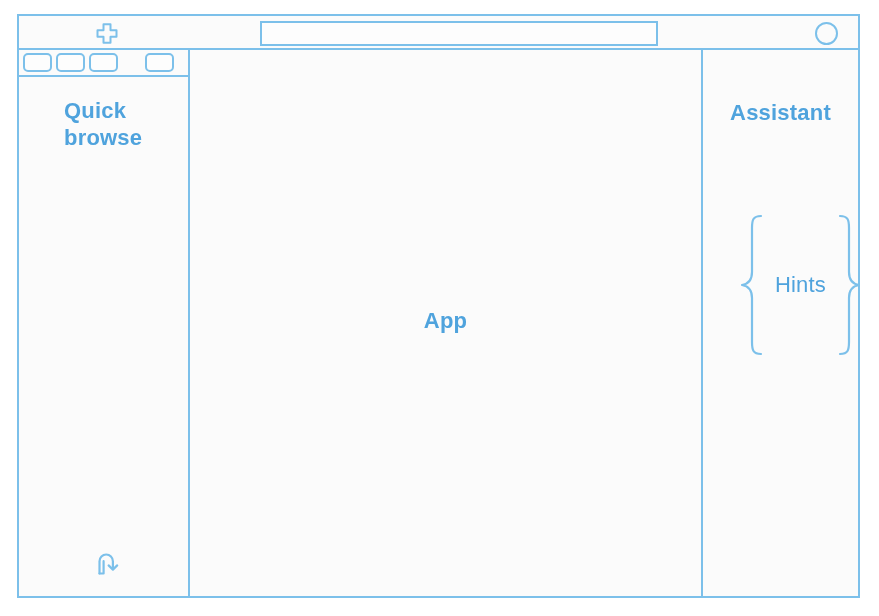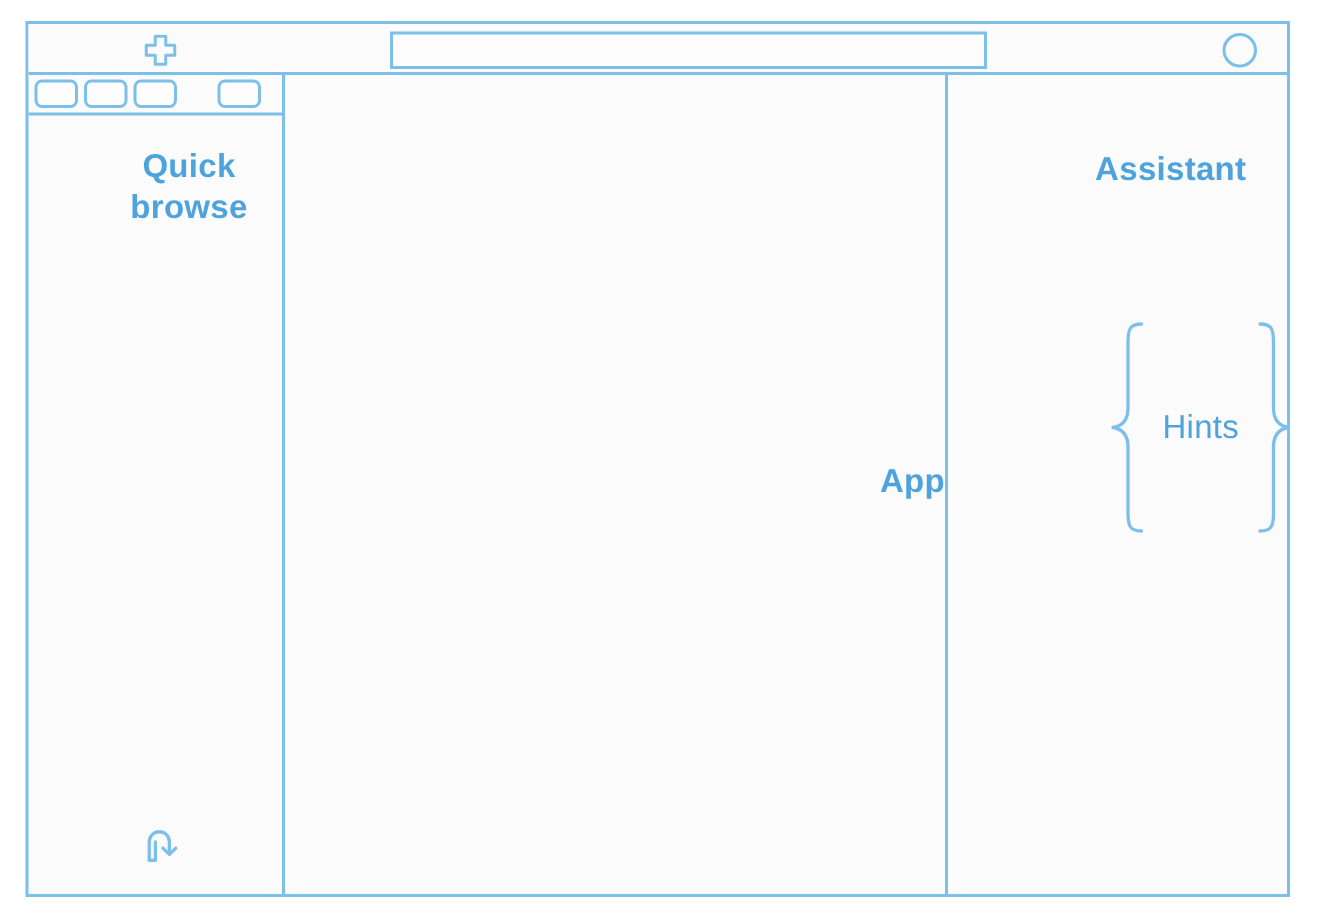--- a/index.html
+++ b/index.html
@@ -86,26 +86,26 @@
     position: absolute;
     left: 0; top: 0; bottom: 0;
     width: 171px;
     box-sizing: border-box;
     border-right: 2px solid #7cc0ea;
   }
 
   .col-main {
     position: absolute;
     left: 171px; top: 0; bottom: 0;
-    width: 442px;
+    width: 513px;
     box-sizing: border-box;
     border-right: 2px solid #7cc0ea;
     display: flex;
     align-items: center;
-    justify-content: flex-end;
+    justify-content: center;
   }
 
   .col-assistant {
     position: absolute;
     left: 684px; top: 0; right: 0; bottom: 0;
   }
 
   
   .tabstrip {
     position: absolute;
@@ -128,21 +128,21 @@
     flex: none;
   }
   .tab-spacer { flex: 1 1 auto; }
   .tab-chip.tab-right { margin-right: 10px; }
 
   
   .sidebar-title {
     position: absolute;
     left: 0; right: 0;
     top: 48px;
-    text-align: center;
+    text-align: left;
     font-size: 22px;
     font-weight: bold;
     color: #4fa3dd;
     line-height: 1.22;
     letter-spacing: 0.2px;
     padding-left: 45px;
   }
 
   .uturn-icon {
     position: absolute;

